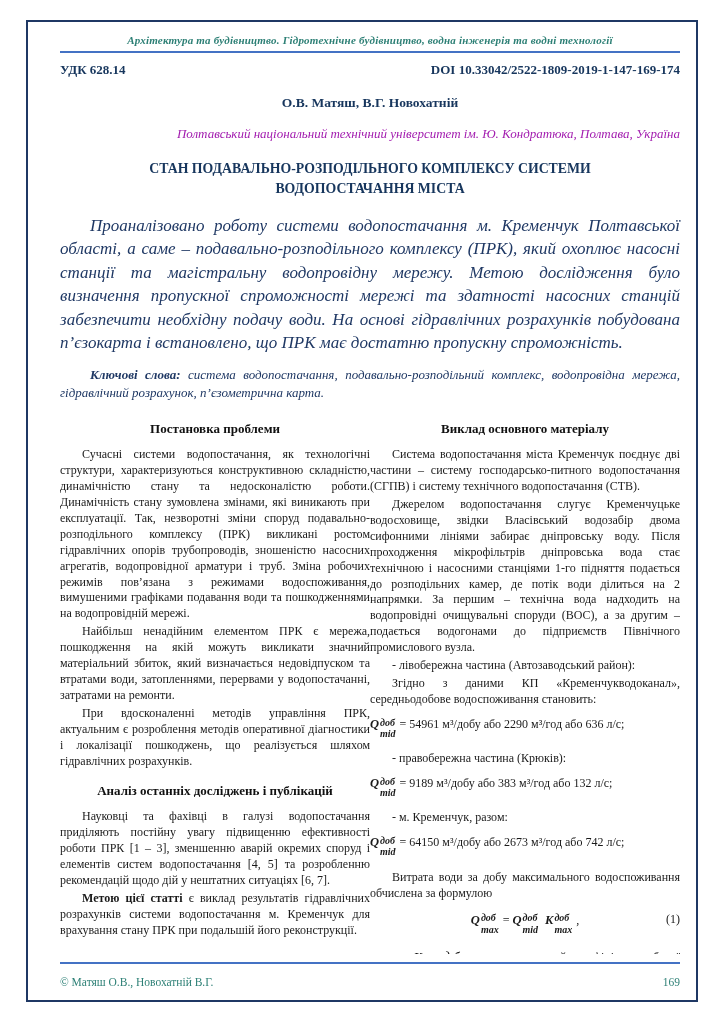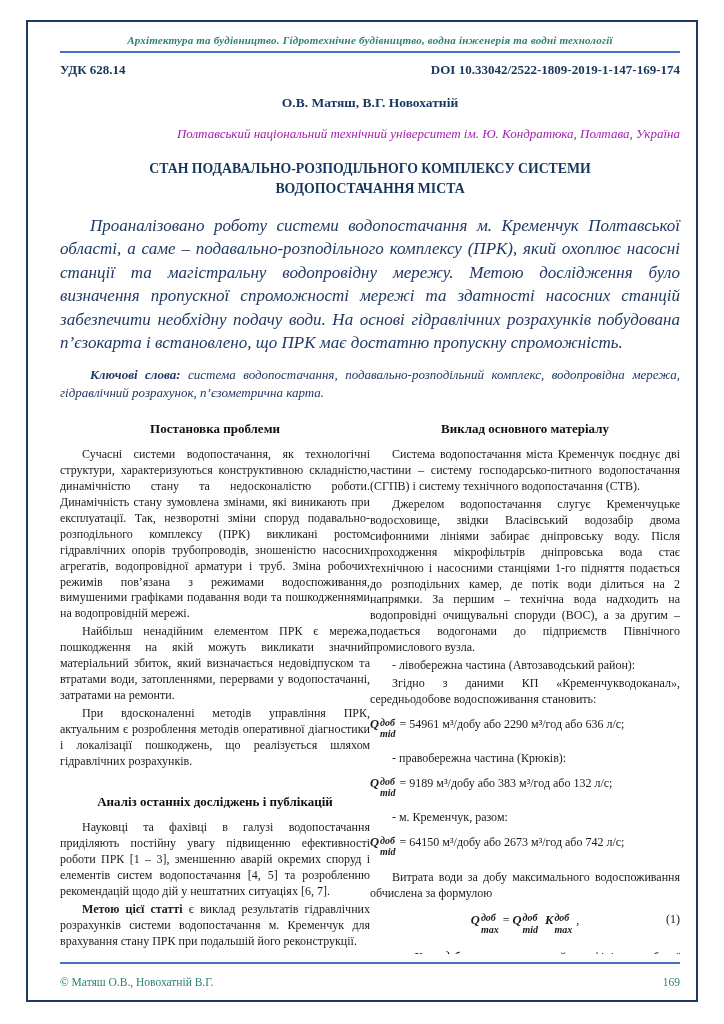--- a/index.html
+++ b/index.html
@@ -86,21 +86,21 @@
   }
   .col { width: 50%; font-size: 12px; line-height: 1.33; }
 
   .sec-heading {
     text-align: center;
     font-weight: bold;
     font-size: 13px;
     margin: 4px 0 10px 0;
     color: #111111;
   }
-  .sec-heading.second { margin-top: 23px; }
+  .sec-heading.second { margin-top: 12px; }
   .para {
     text-align: justify;
     text-indent: 22px;
     margin-bottom: 2px;
   }
   .bold-lead { font-weight: bold; }
 
   .formula-line {
     margin: 8px 0 12px 0;
     white-space: nowrap;

